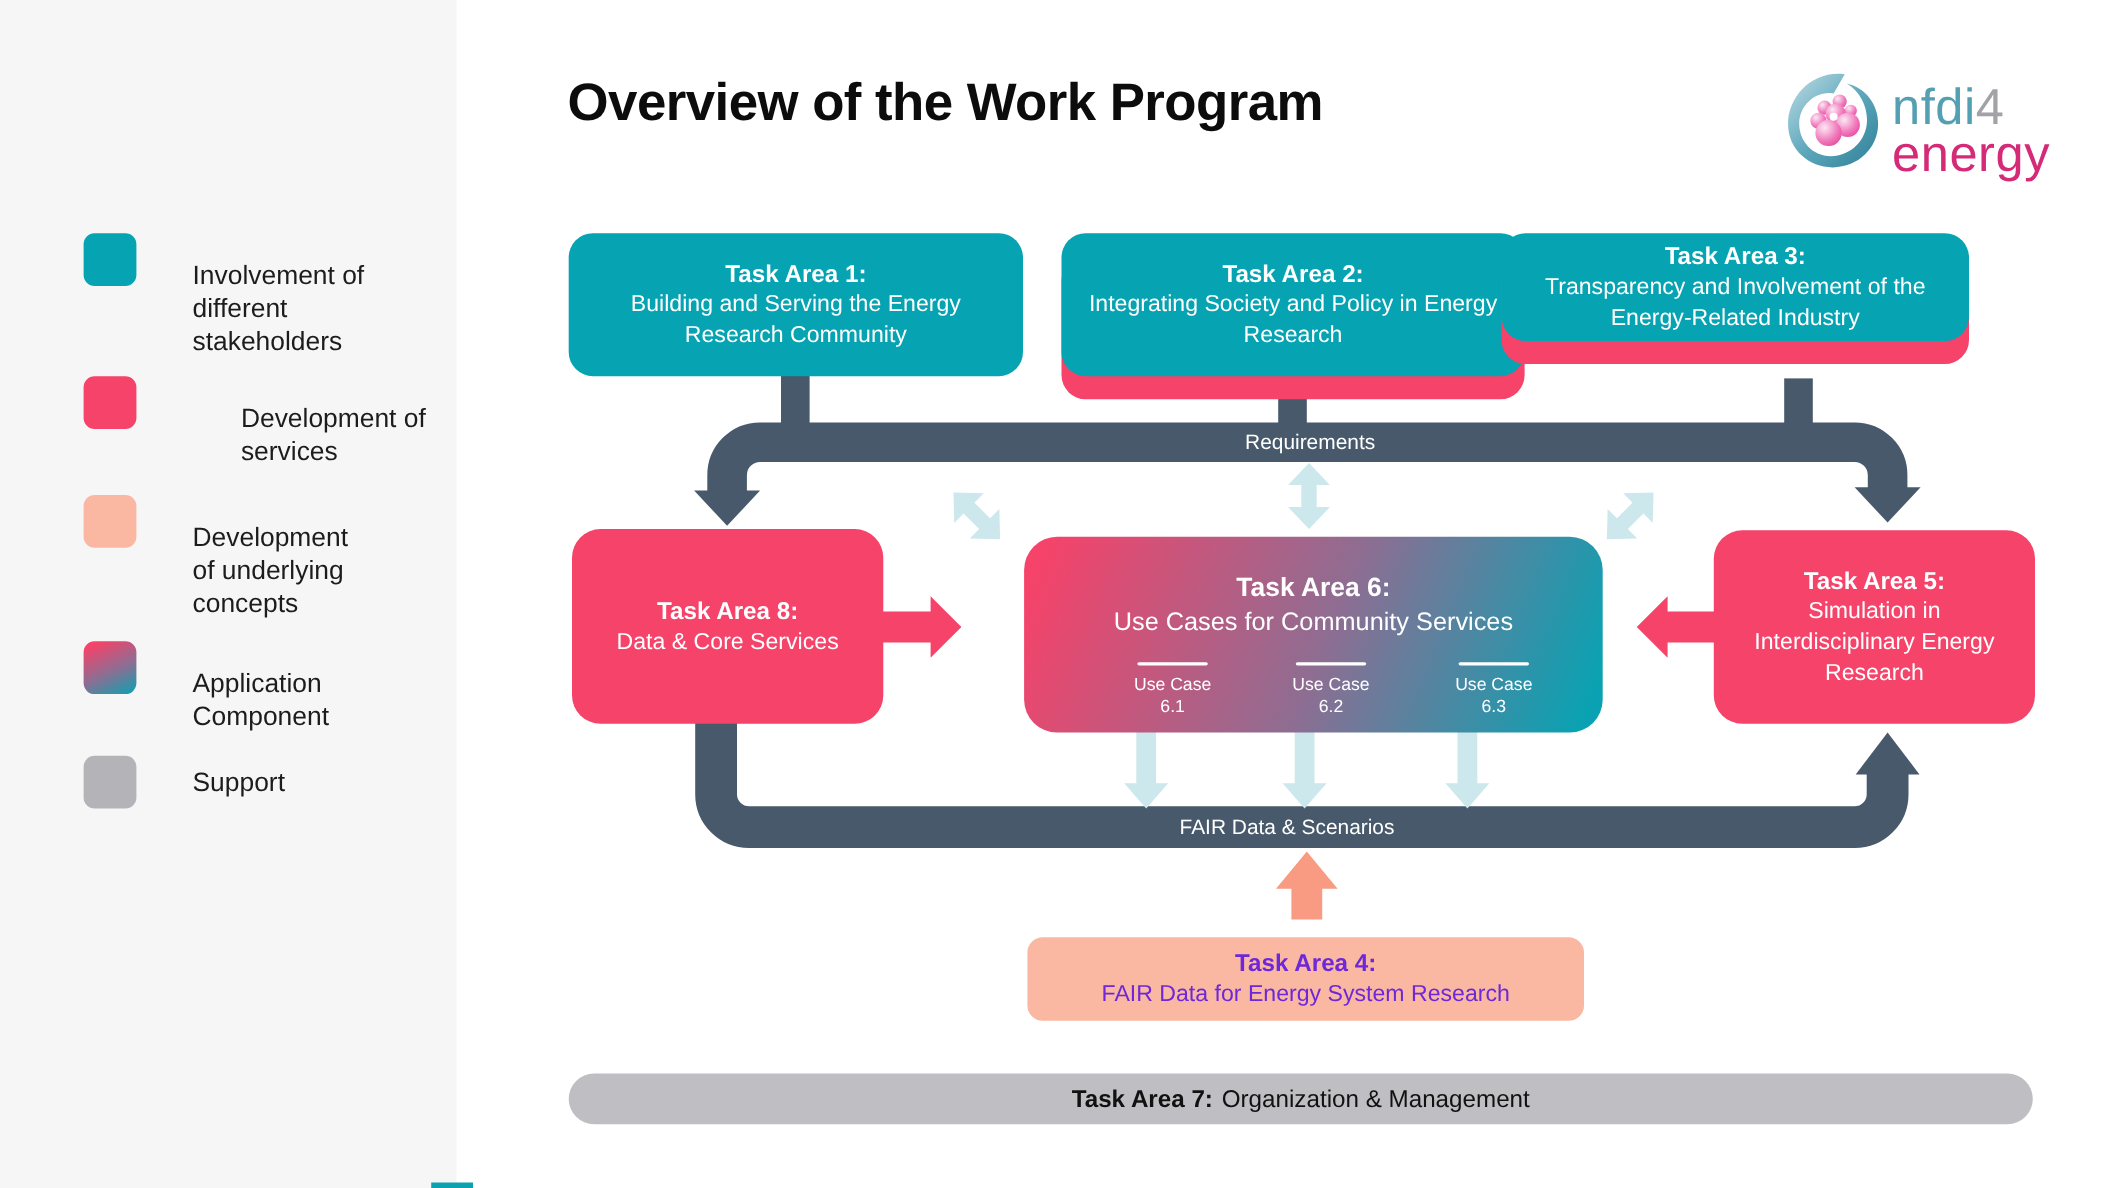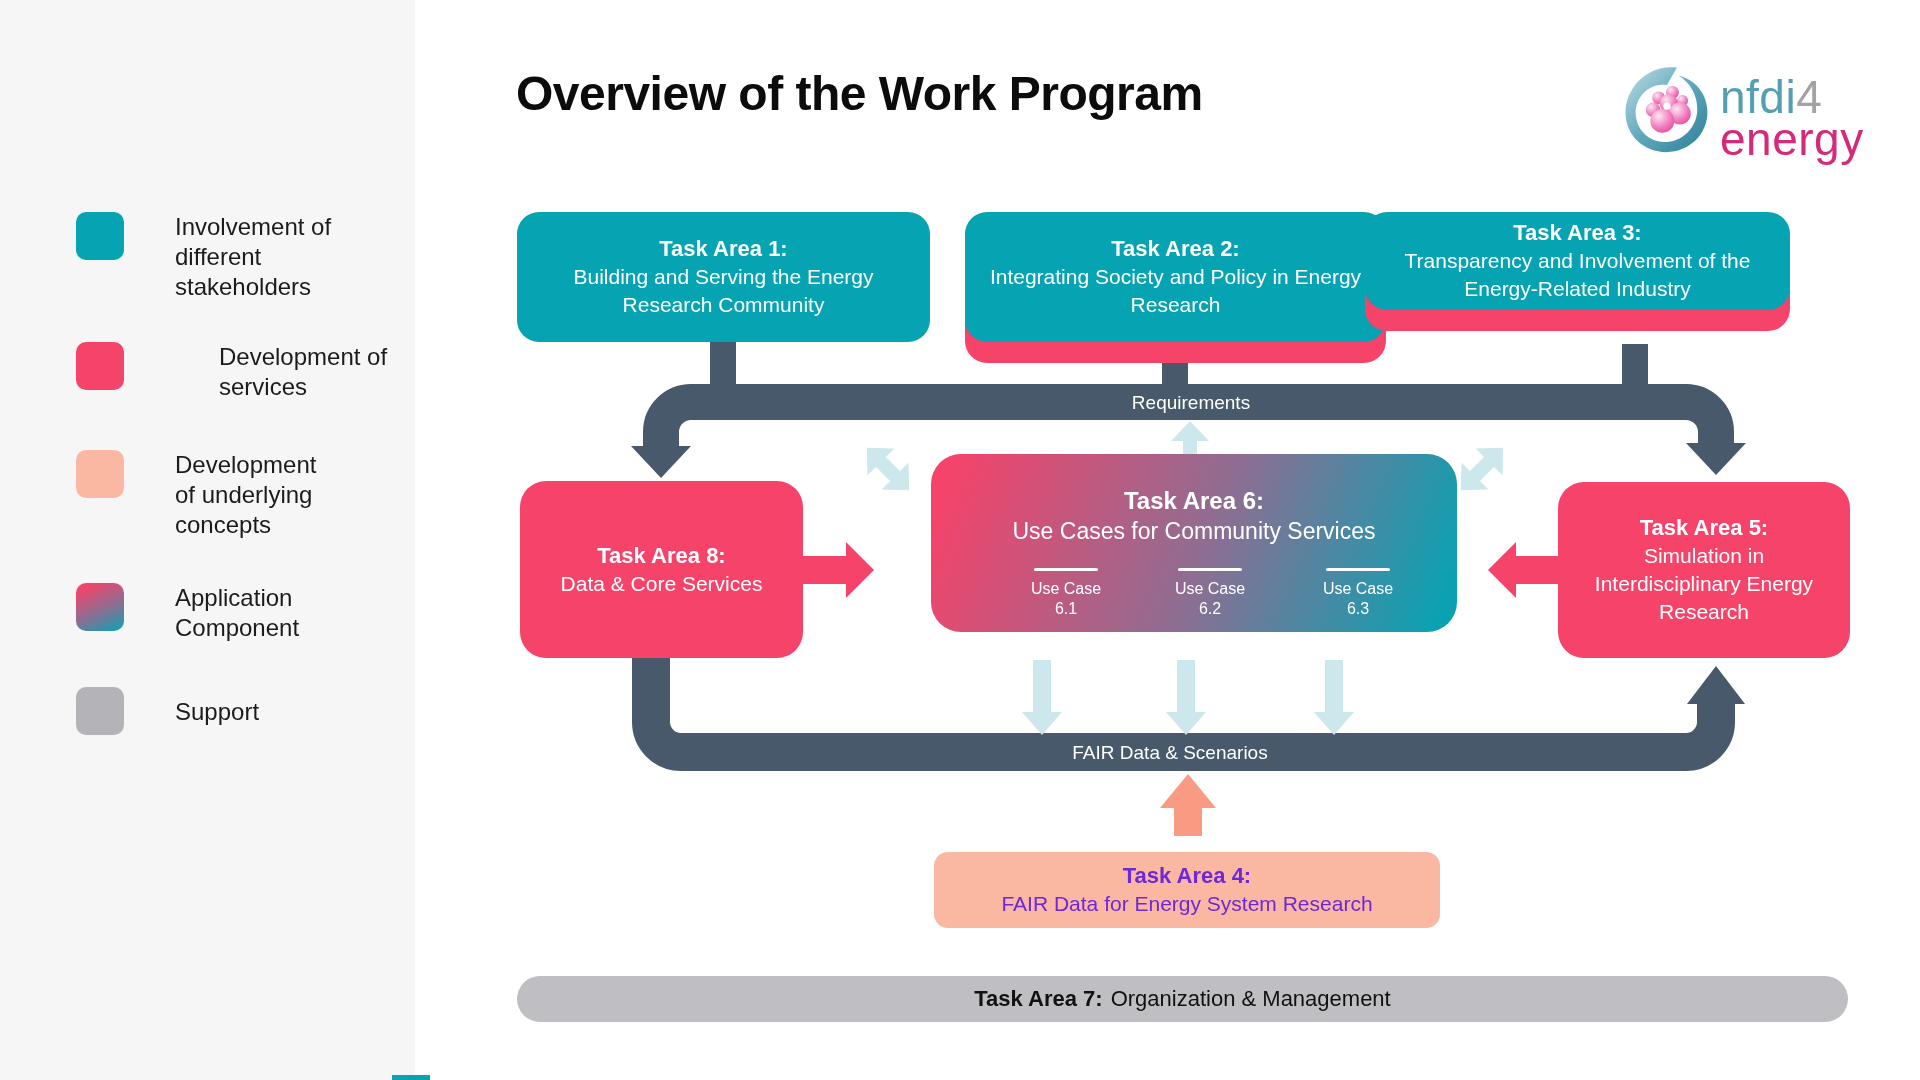--- a/index.html
+++ b/index.html
@@ -7,21 +7,21 @@
          font-family:"Liberation Sans",sans-serif;}
   
   .sidebar{position:absolute;left:0;top:0;width:415px;height:1080px;background:#f6f6f7;z-index:0;}
   .legend-item{position:absolute;left:76px;display:flex;align-items:flex-start;}
   .swatch{width:48px;height:48px;border-radius:10px;flex:0 0 48px;}
   .sw-teal{background:#06a3b2;}
   .sw-pink{background:#f5436a;}
   .sw-peach{background:#fab7a2;}
   .sw-grad{background:linear-gradient(155deg,#f5436a 10%,#8f6d92 55%,#0aa2b2 100%);}
   .sw-gray{background:#b4b4b8;}
-  .legend-label{margin-left:51px;font-size:24px;line-height:30px;color:#1c1c1c;white-space:pre-line;}
+  .legend-label{margin-left:51px;font-size:24px;line-height:30px;color:#1c1c1c;white-space:pre-line;margin-top:24px;}
   
   .page-title{position:absolute;left:516px;top:66px;font-size:48px;font-weight:bold;color:#0c0c0c;letter-spacing:-0.5px;z-index:3;}
   .logo{position:absolute;left:1620px;top:62px;display:flex;align-items:flex-start;z-index:3;}
   .logo-text{margin-left:8px;line-height:1;margin-top:12px;}
   .logo-line1{font-size:46px;color:#559fb3;letter-spacing:0.5px;}
   .logo-num{color:#a3a3a7;}
   .logo-line2{font-size:46px;color:#d42a78;margin-top:-4px;letter-spacing:0.5px;}
   
   .connectors{position:absolute;left:0;top:0;z-index:1;}
   
@@ -167,21 +167,21 @@
     </div>
   </div>
 
   <div class="ta-wrap" style="left:520px;top:481px;width:283px;height:177px;">
     <div class="ta ta-pink">
       <div class="ta-h">Task Area 8:</div>
       <div class="ta-b">Data &amp; Core Services</div>
     </div>
   </div>
 
-  <div class="ta-wrap" style="left:931px;top:454px;width:526px;height:178px;">
+  <div class="ta-wrap" style="left:931px;top:488px;width:526px;height:178px;">
     <div class="ta ta-grad" style="justify-content:flex-start;padding-top:32px;">
       <div class="ta6-h">Task Area 6:</div>
       <div class="ta6-b">Use Cases for Community Services</div>
       <div class="uc-row">
         <div class="uc" style="left:51px;">
           <div class="uc-bar"></div>
           <div class="uc-l">Use Case</div>
           <div class="uc-l">6.1</div>
         </div>
         <div class="uc" style="left:195px;">

